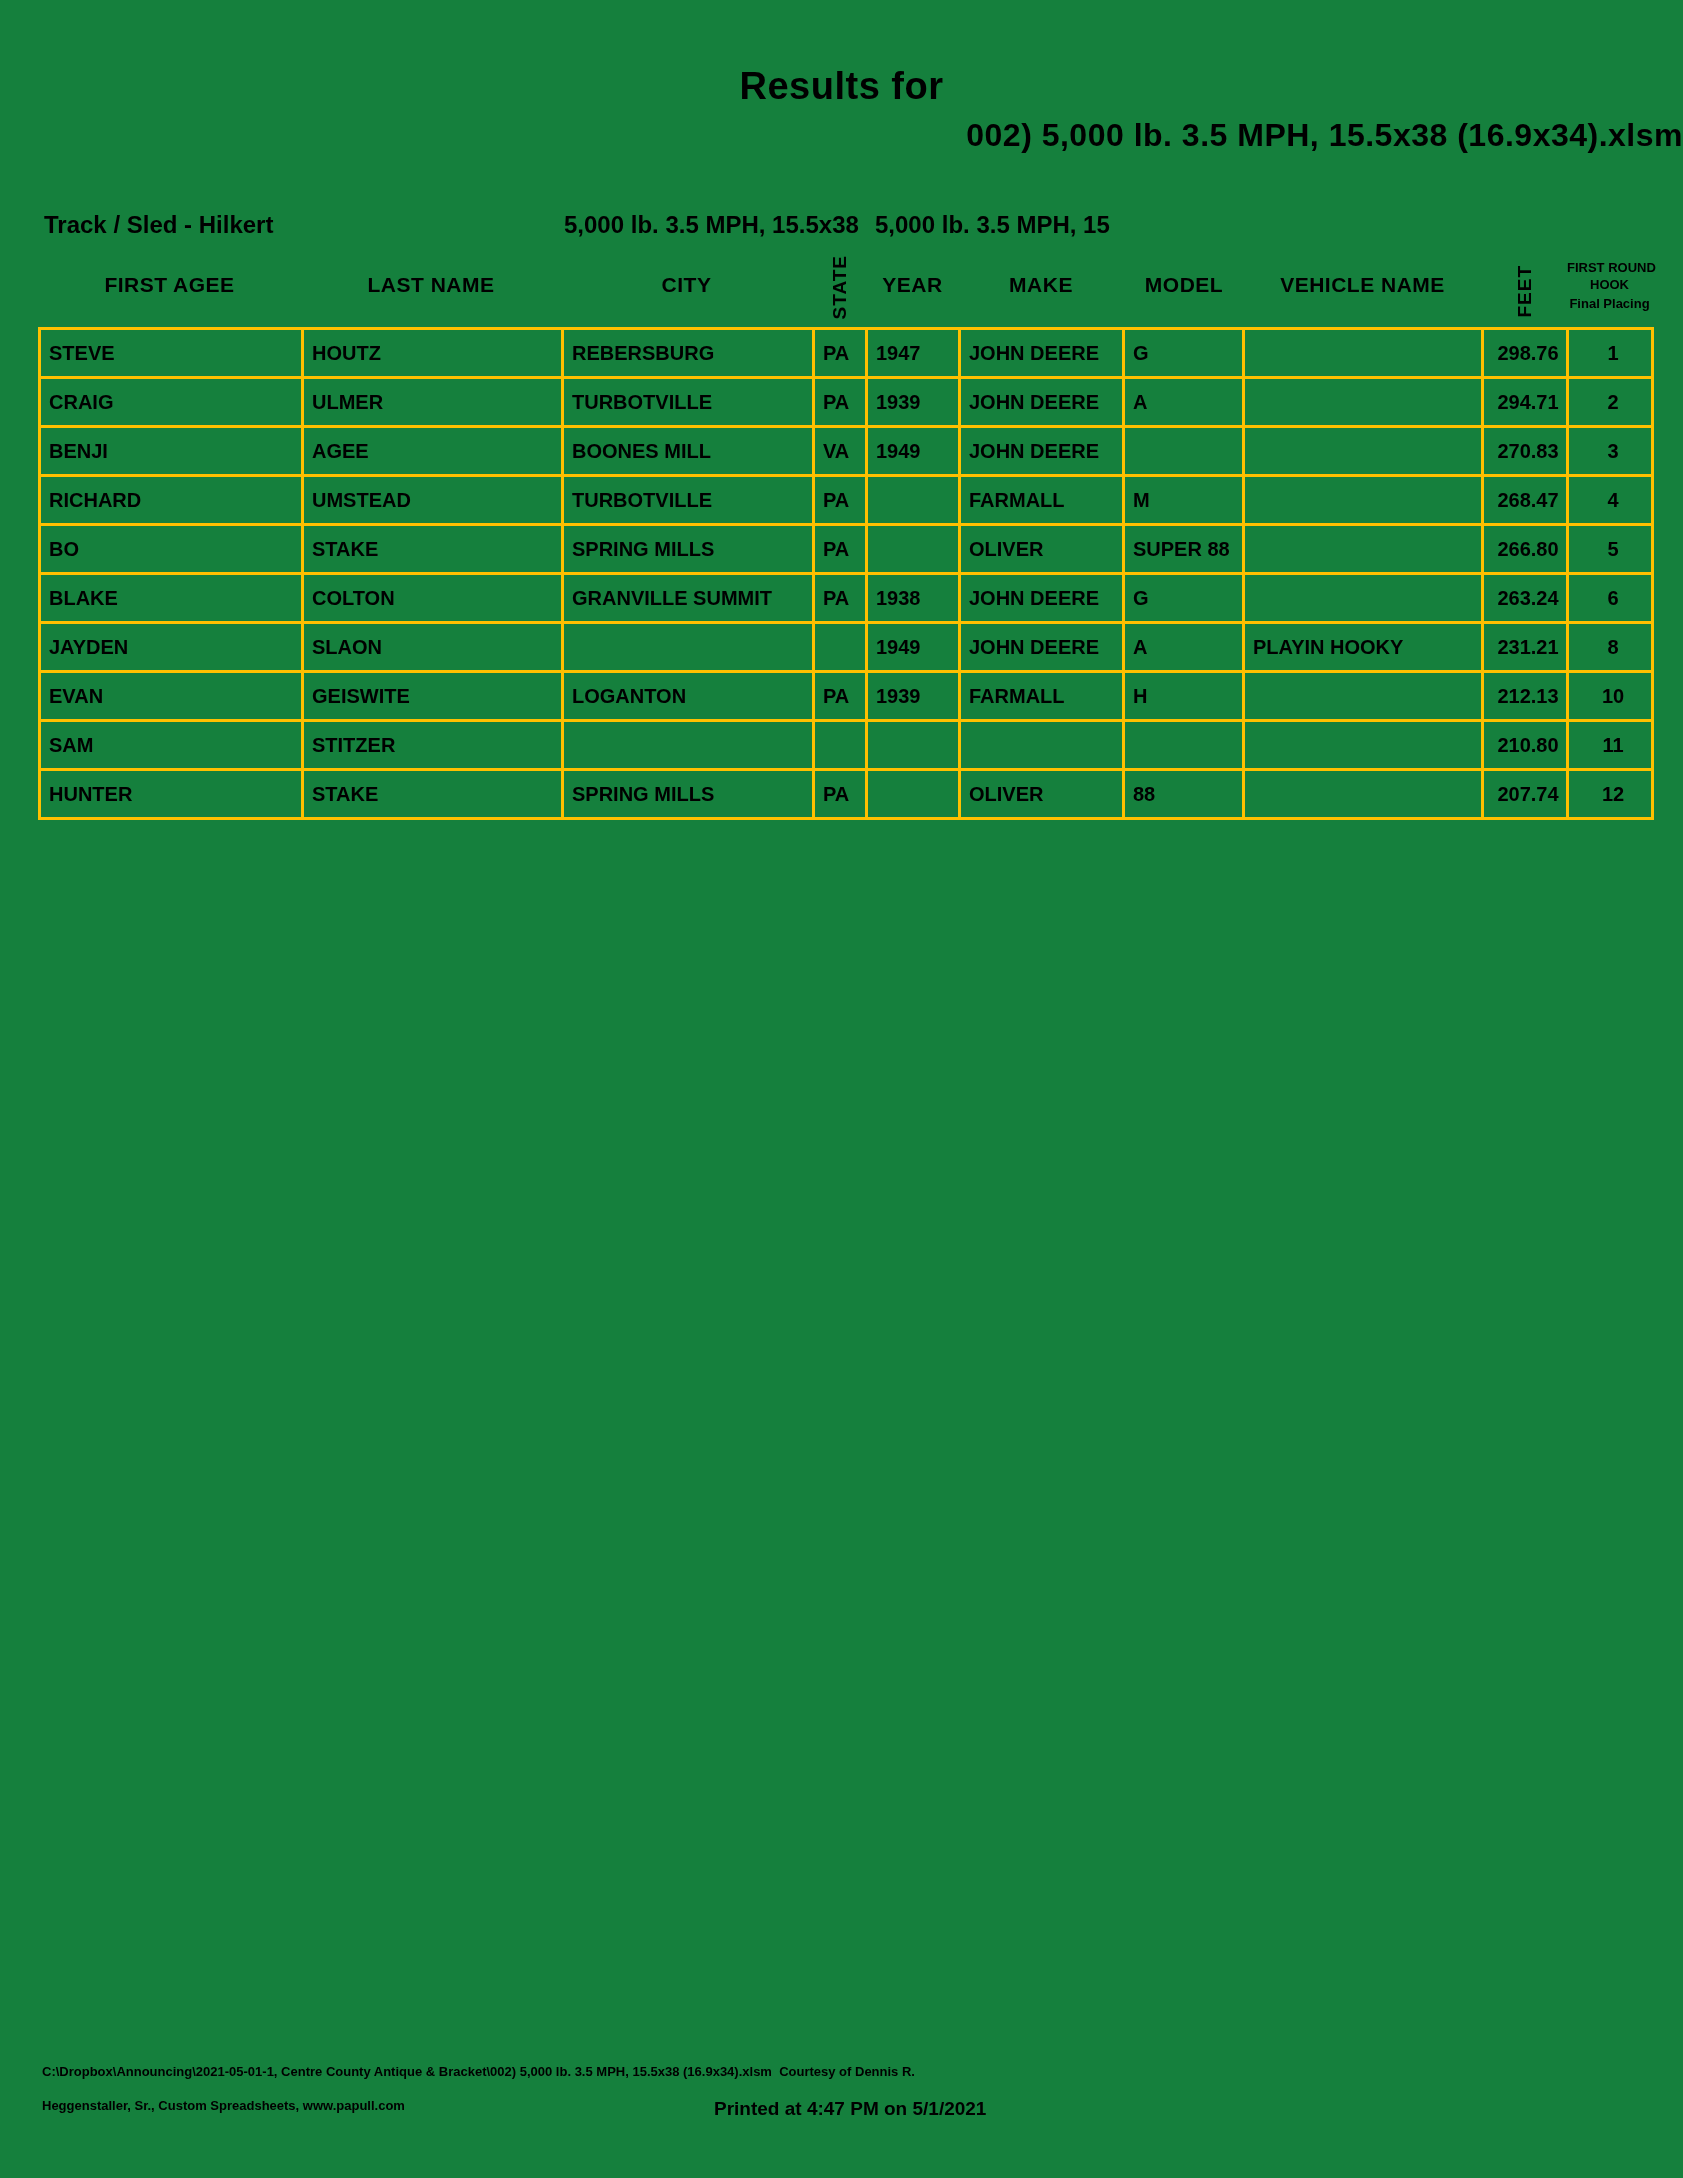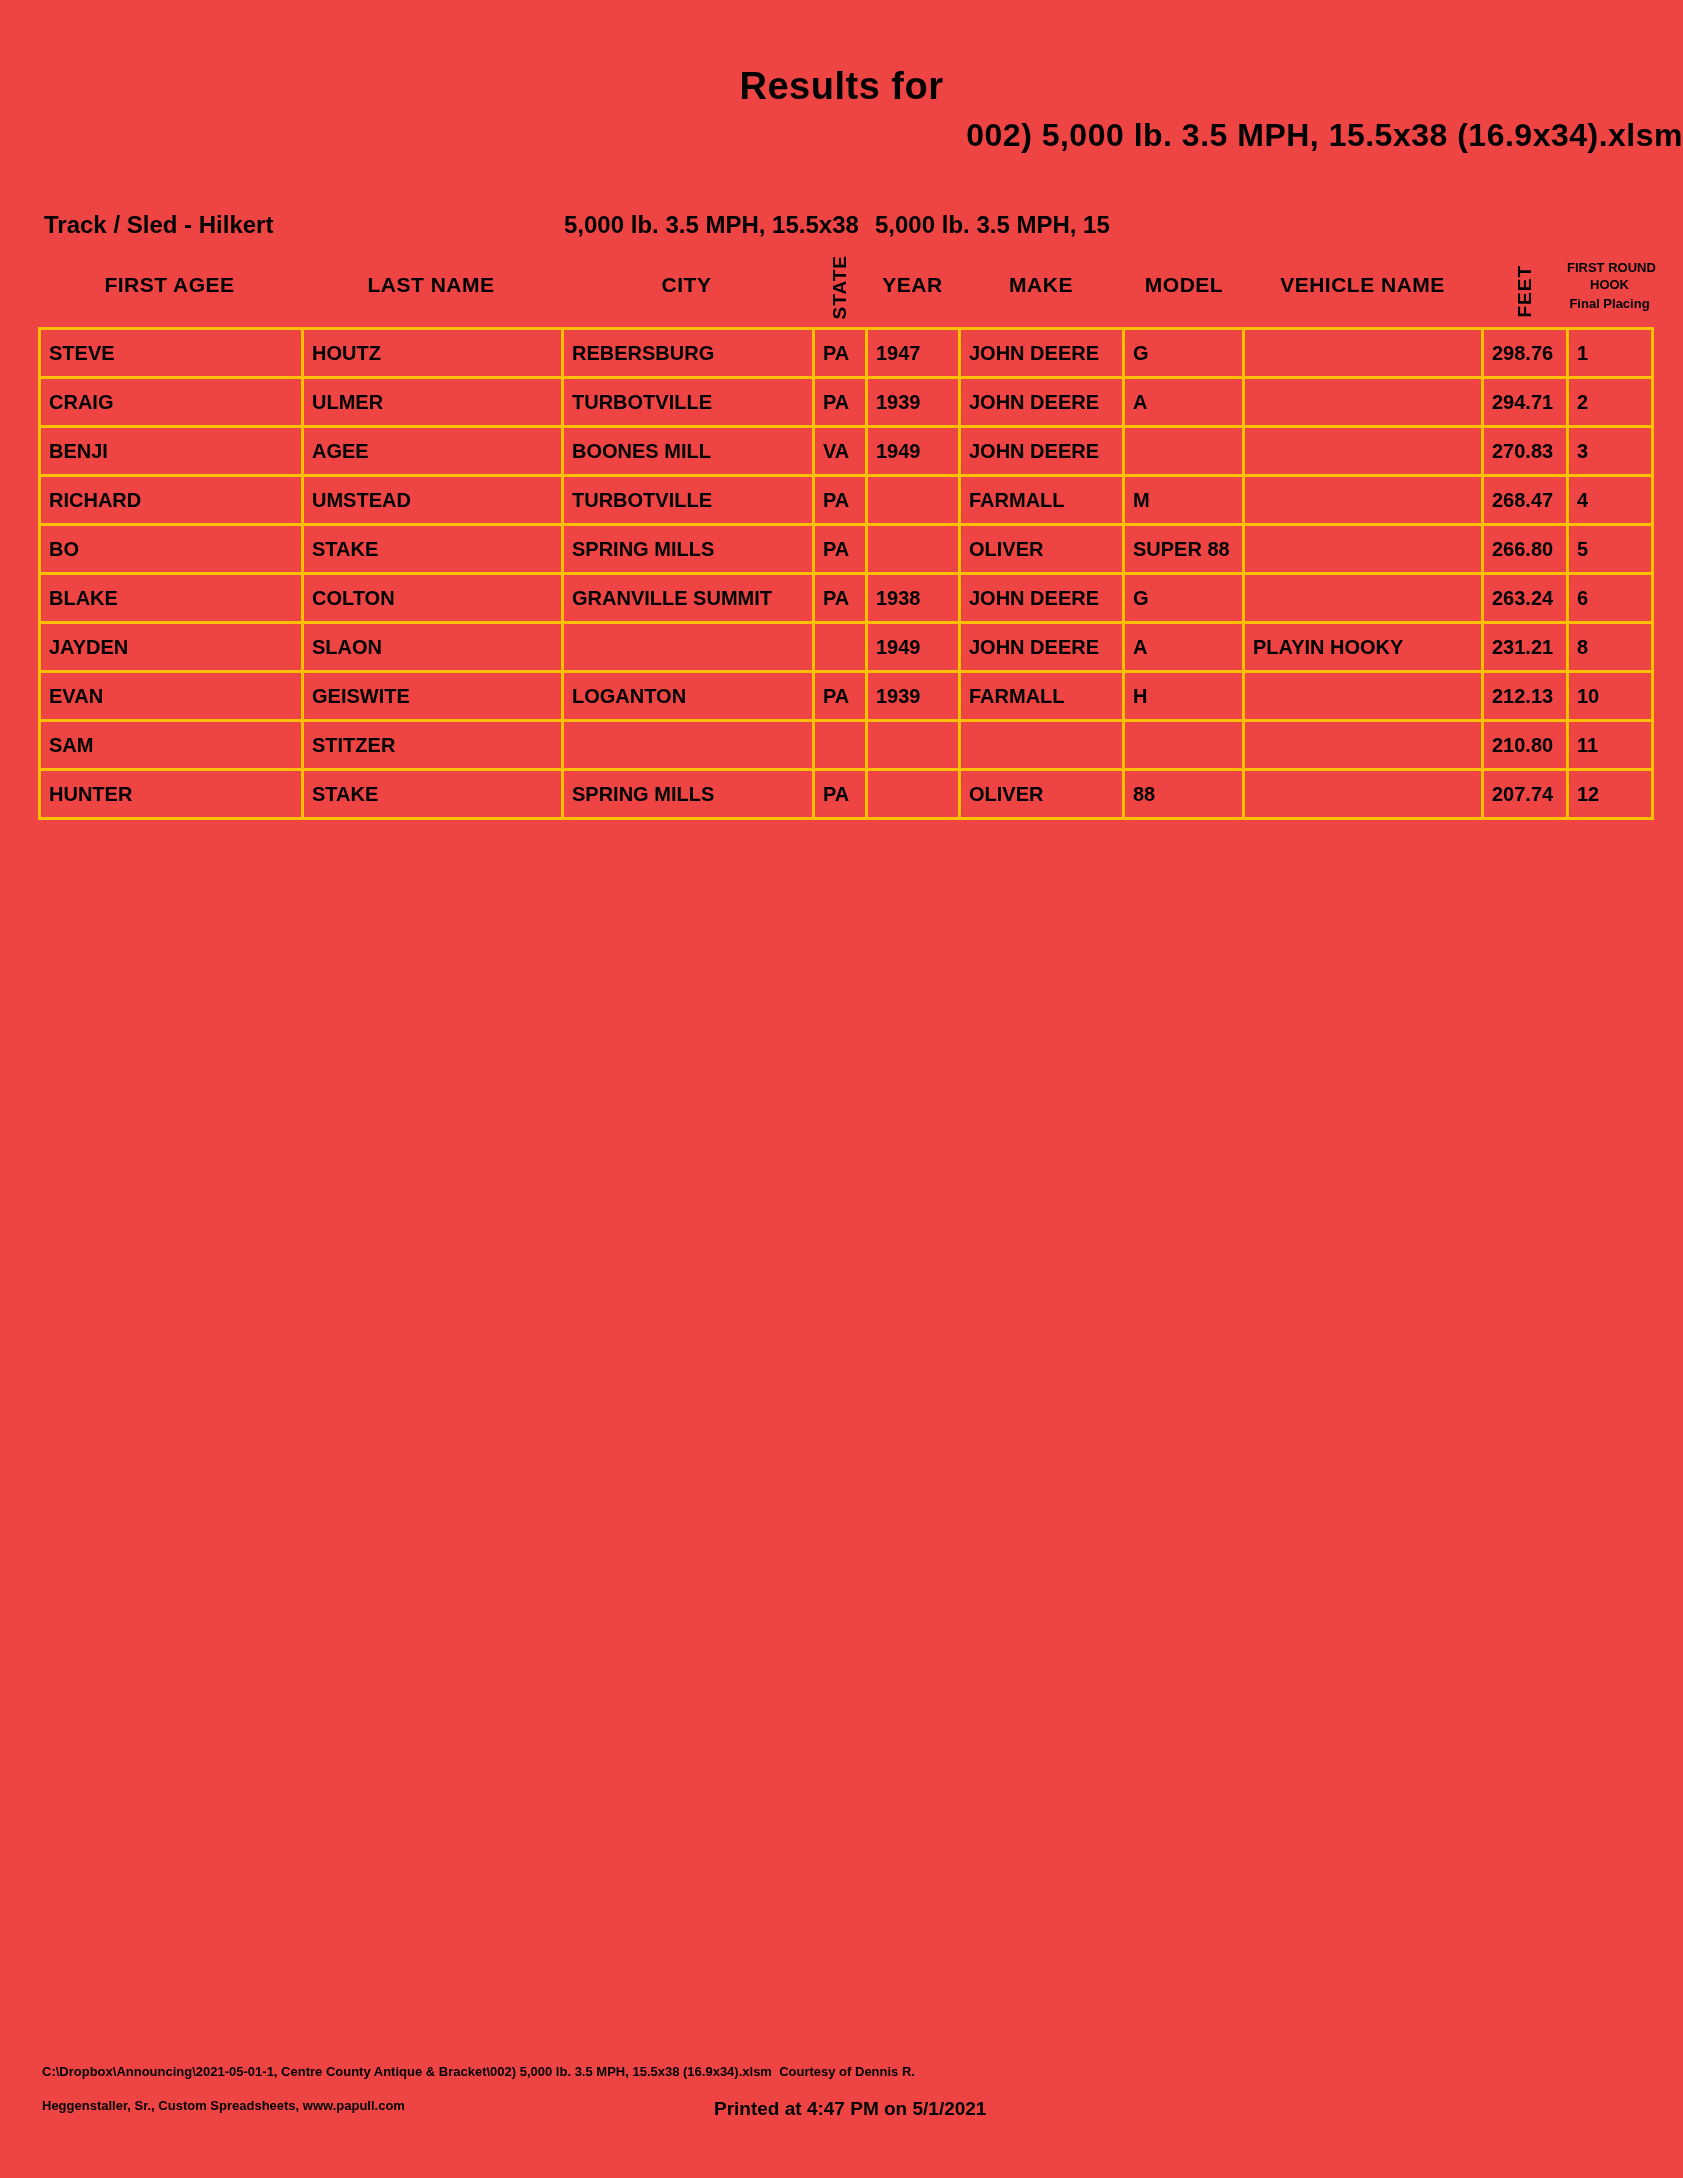--- a/index.html
+++ b/index.html
@@ -1,18 +1,18 @@
 <!DOCTYPE html>
 <html style="--border-color: #FFC000;"><head>
 <meta charset="utf-8">
 <style>
   * { margin:0; padding:0; box-sizing:border-box; }
   html,body { background:#ffffff; }
   .page {
-    position:relative; width:1683px; height:2178px; background:#ef4444;
+    position:relative; width:1683px; height:2178px; background:#15803d;
     font-family:"Liberation Sans", sans-serif; font-weight:bold; color:#000;
     overflow:hidden;
   }
   .title1 { position:absolute; top:65px; left:0; width:1683px; text-align:center; font-size:38px; letter-spacing:0.5px; }
   .title2 { position:absolute; top:117px; left:0; width:1683px; text-align:right; font-size:32px; letter-spacing:0.5px; }
 
   .track-label { position:absolute; top:211px; left:44px; font-size:24px; white-space:nowrap; }
   .class-clip { position:absolute; top:211px; left:564px; width:311px; overflow:hidden; white-space:nowrap; font-size:24px; height:32px; }
   .class-right { position:absolute; top:211px; left:875px; font-size:24px; white-space:nowrap; }
 
@@ -35,21 +35,21 @@
 
   table.results {
     position:absolute; left:38px; top:327px; width:1615px;
     border-collapse:collapse; table-layout:fixed;
   }
   table.results td {
     border:3px solid var(--border-color, #FFC000);
     height:49px; font-size:20px; vertical-align:middle;
     padding:0 2px 0 8px; overflow:hidden; white-space:nowrap;
   }
-  td.c-center { text-align:left; padding:0; }
+  td.c-center { text-align:center; padding:0; }
 
   .footer { position:absolute; left:42px; font-size:13px; white-space:pre; }
   .f1 { top:2064px; }
   .f2l { top:2098px; }
   .f2r { position:absolute; left:714px; top:2098px; font-size:19px; white-space:pre; }
 </style>
 </head>
 <body>
 
 <div class="page">

